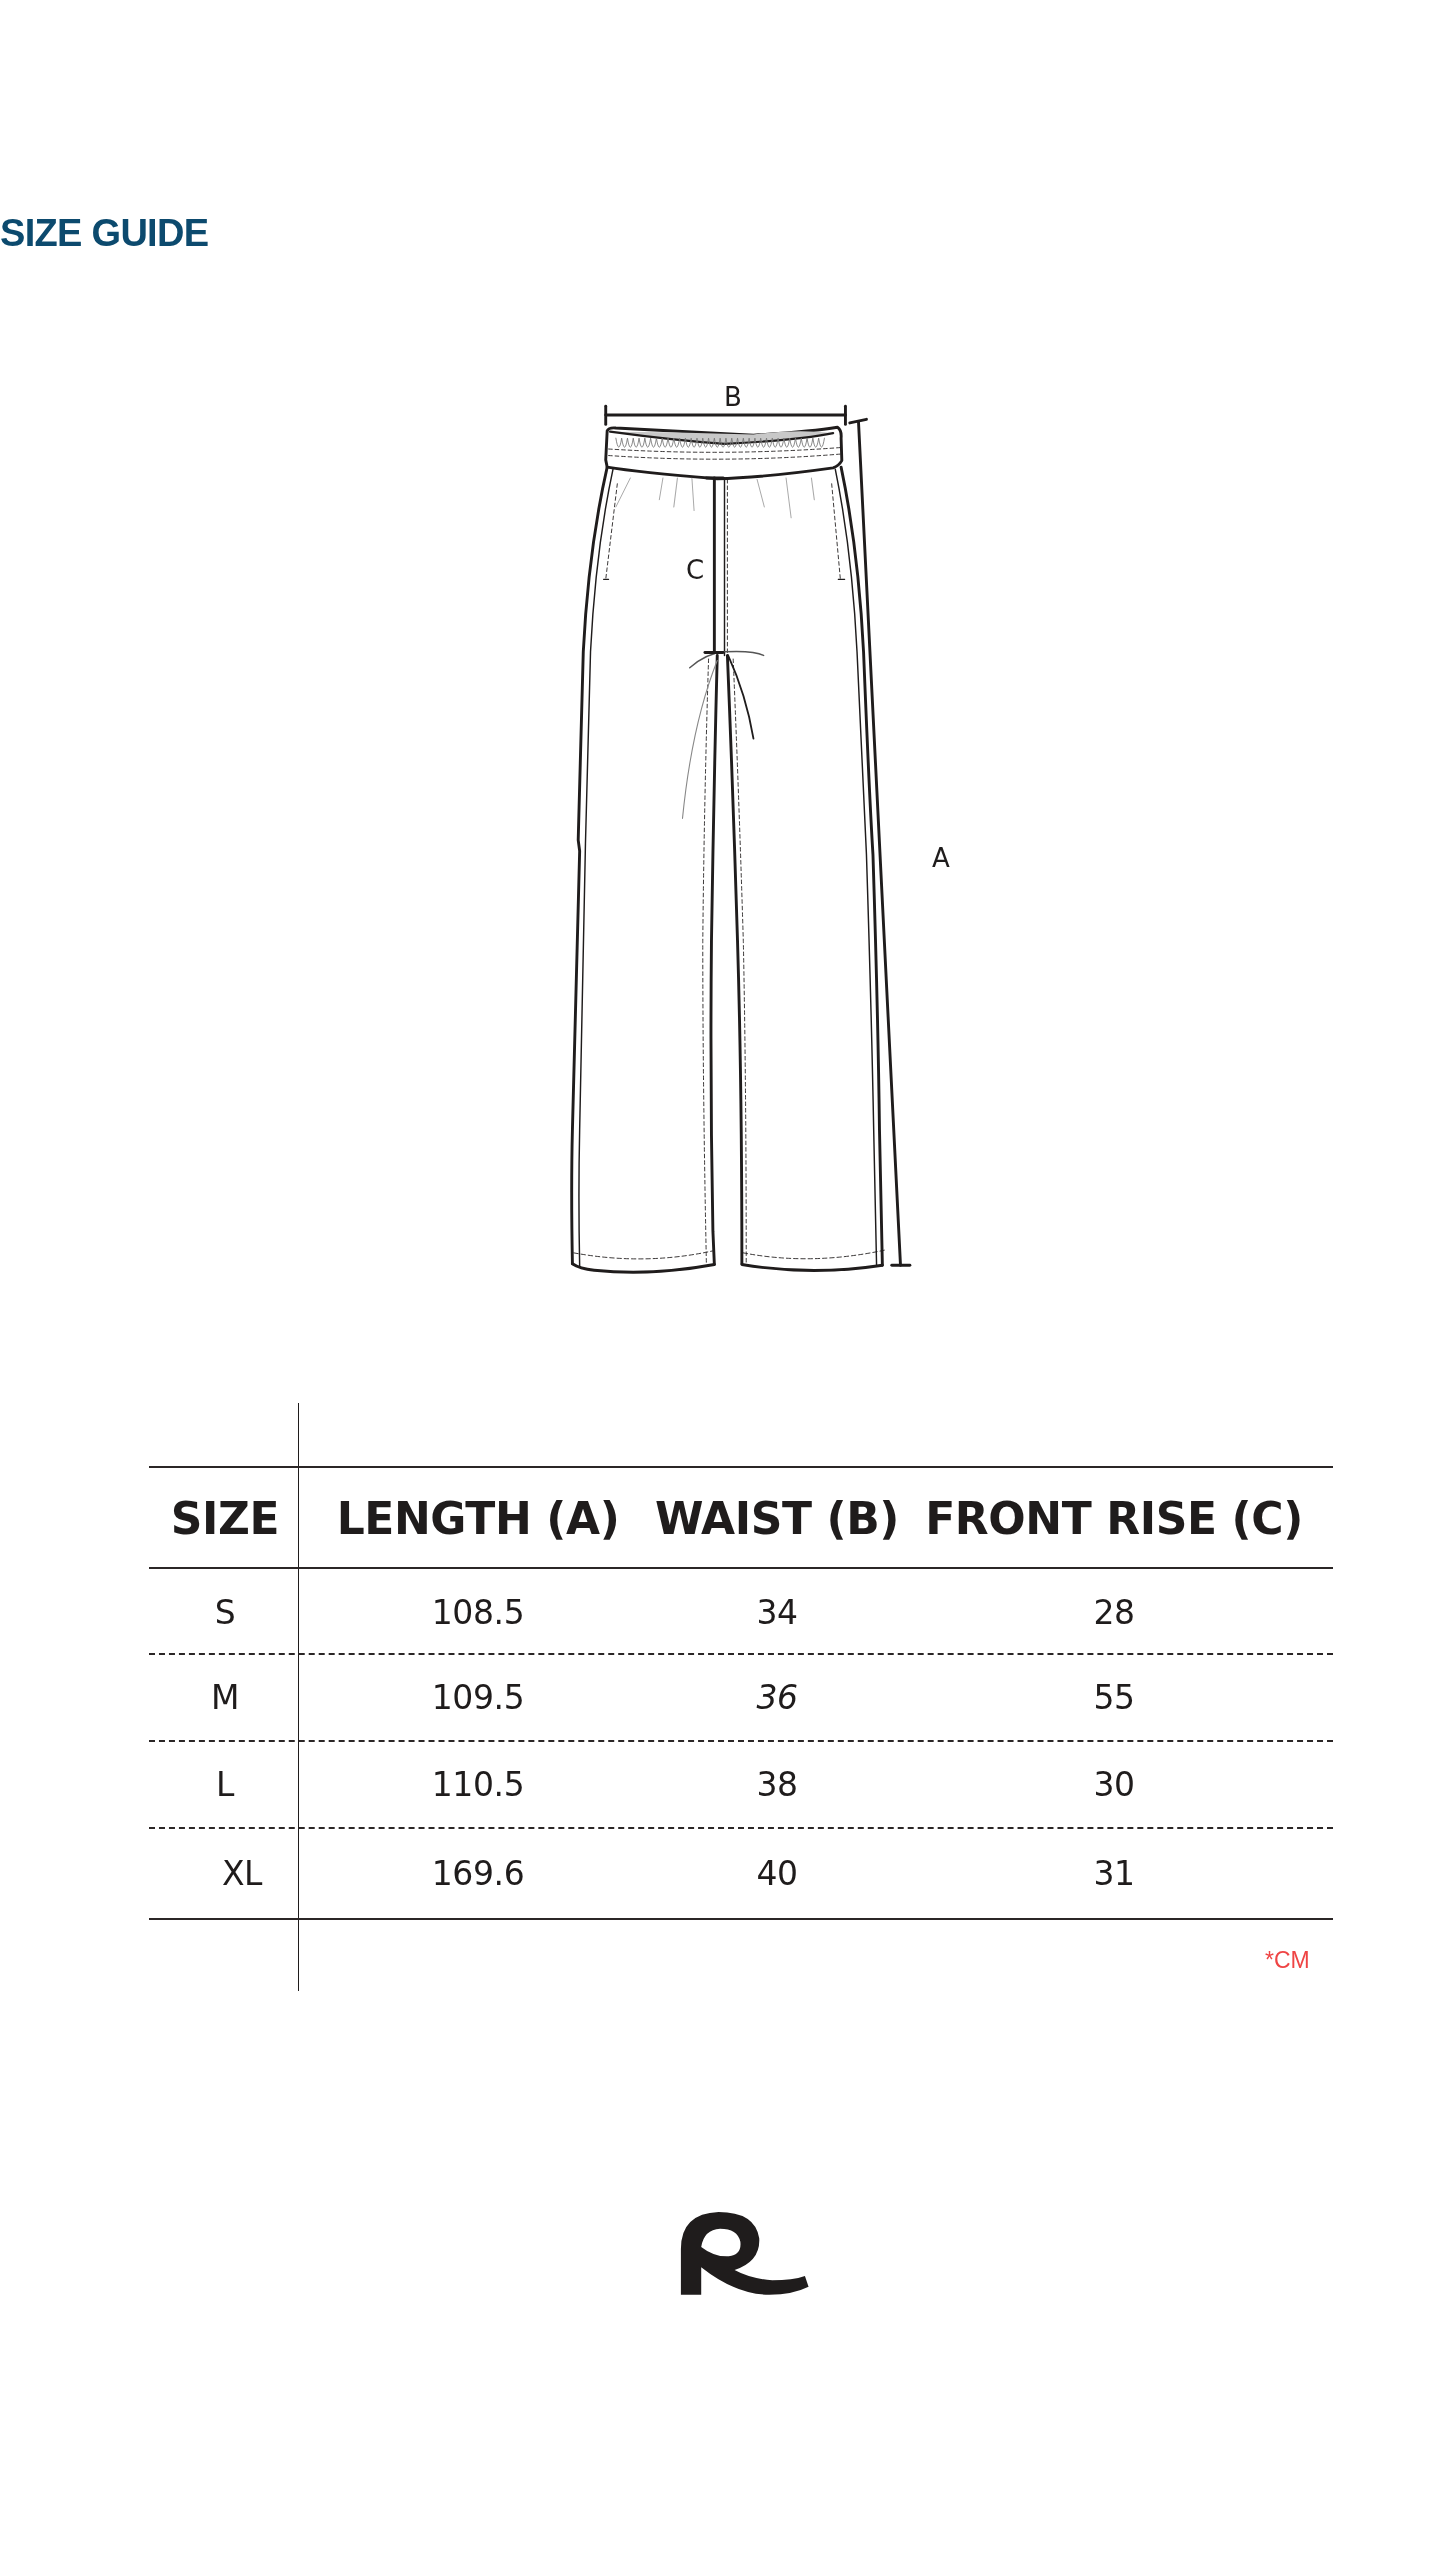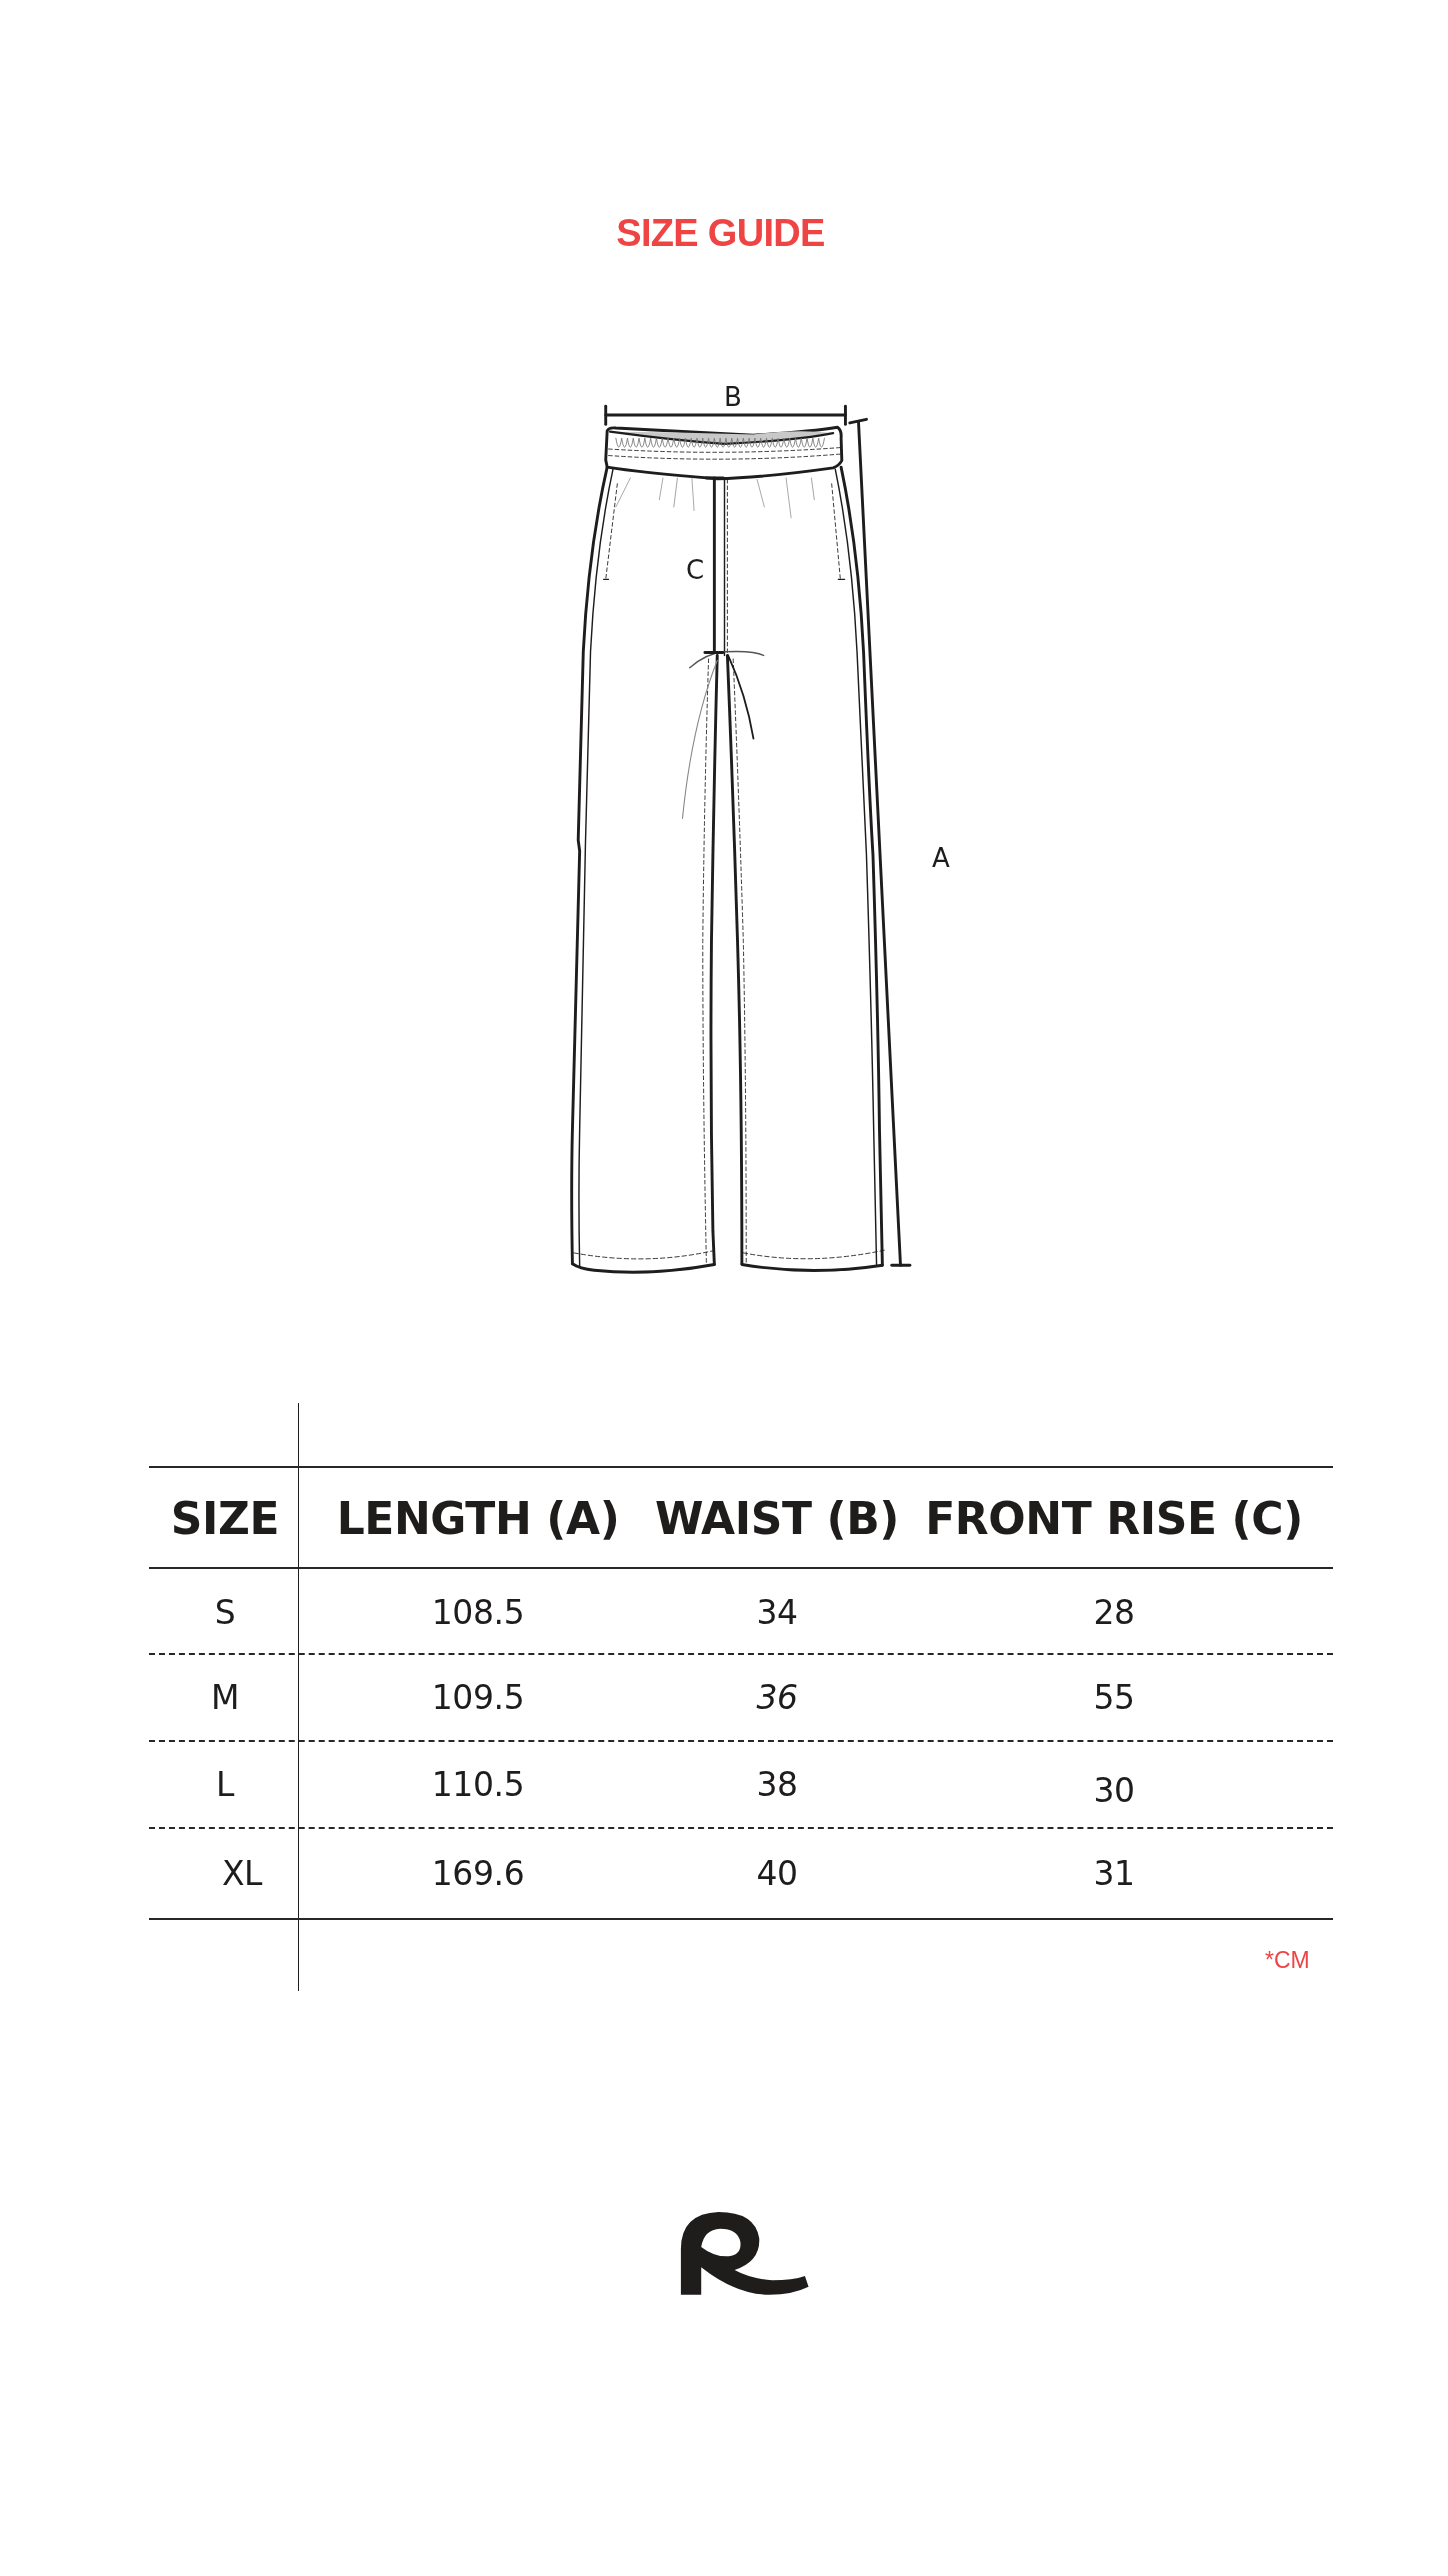--- a/index.html
+++ b/index.html
@@ -1,19 +1,19 @@
 <!DOCTYPE html>
 <html style="font-size:11.6px"><head>
   <meta charset="utf-8">
   <style>
     html, body { margin: 0; padding: 0; background: #ffffff; }
     body { width: 1449px; height: 2576px; position: relative; overflow: hidden;
            font-family: "Liberation Sans", "DejaVu Sans", sans-serif; color: #1f1c1c; }
-    .title { position: absolute; left: 12px; width: 1417px; top: 214px; text-align: center;
-             font-weight: 700; font-size: 38px; letter-spacing: -0.7px; line-height: 38px; color: #ef4444; }
+    .title { position: absolute; left: 0; width: 1417px; top: 214px; text-align: left;
+             font-weight: 700; font-size: 38px; letter-spacing: -0.7px; line-height: 38px; color: #0c4a6e; }
     .diagram { position: absolute; left: 0; top: 0; width: 1449px; height: 1376px; pointer-events: none; }
     .diagram svg { position: absolute; left: 0; top: 0; }
     .dim-label { position: absolute; font-size: 26px; line-height: 26px; font-weight: 400;
                  font-family: "DejaVu Sans", sans-serif; color: #1f1c1c; transform: translate(-50%,-50%); }
     .vline { position: absolute; left: 298px; top: 1403px; width: 1.4px; height: 588px; background: #1f1c1c; }
     .hline { position: absolute; left: 149px; width: 1184px; height: 2.2px; background: #2b2626; }
     .dline { position: absolute; left: 149px; width: 1184px; height: 0;
              border-top: 2.2px dashed #2b2626; }
     .cell { position: absolute; transform: translate(-50%, -50%); white-space: nowrap;
             font-family: "DejaVu Sans", sans-serif; font-size: 33px; line-height: 33px; color: #1f1c1c; letter-spacing: -0.4px; }
@@ -122,21 +122,21 @@
     <div class="cell" style="left:225px; top:1697px;">M</div>
     <div class="cell" style="left:478px; top:1697px;">109.5</div>
     <div class="cell" style="left:777px; top:1697px;font-style:italic;">36</div>
     <div class="cell" style="left:1114px; top:1697px;">55</div>
   </div>
 
   <div>
     <div class="cell" style="left:225px; top:1784px;">L</div>
     <div class="cell" style="left:478px; top:1784px;">110.5</div>
     <div class="cell" style="left:777px; top:1784px;">38</div>
-    <div class="cell" style="left:1114px; top:1784px;margin-top:6px;">30</div>
+    <div class="cell" style="left:1114px; top:1784px;">30</div>
   </div>
 
   <div>
     <div class="cell" style="left:242px; top:1873px;">XL</div>
     <div class="cell" style="left:478px; top:1873px;">169.6</div>
     <div class="cell" style="left:777px; top:1873px;">40</div>
     <div class="cell" style="left:1114px; top:1873px;text-align:center;">31</div>
   </div>
 
   <div class="unit-note">*CM</div>

